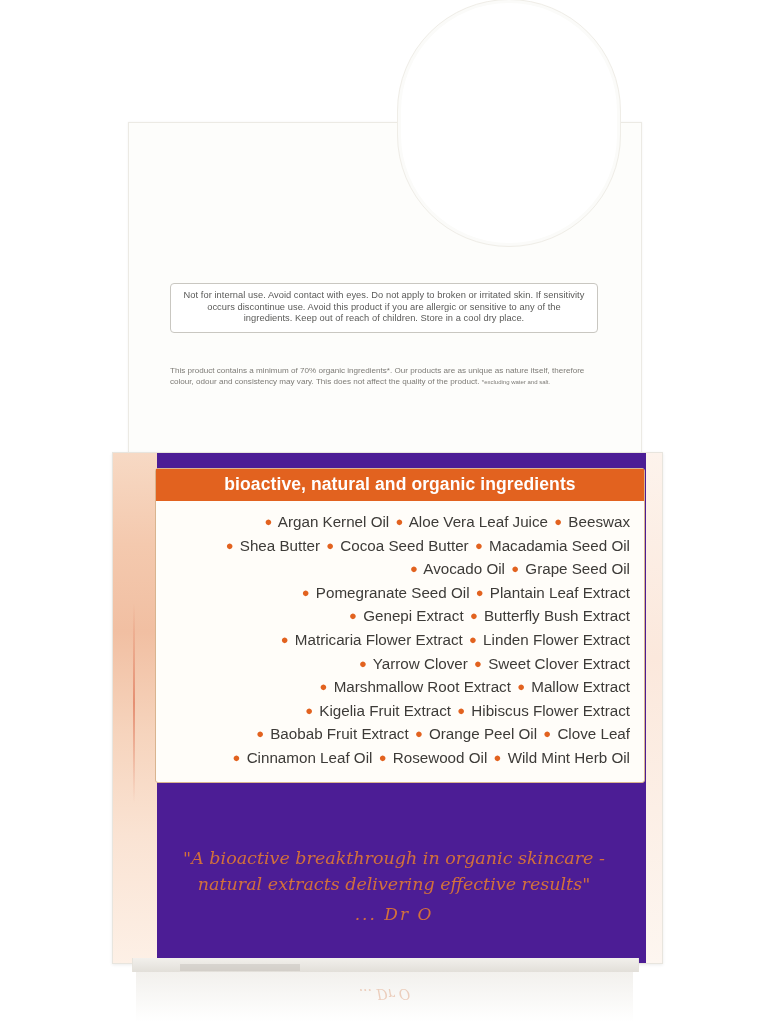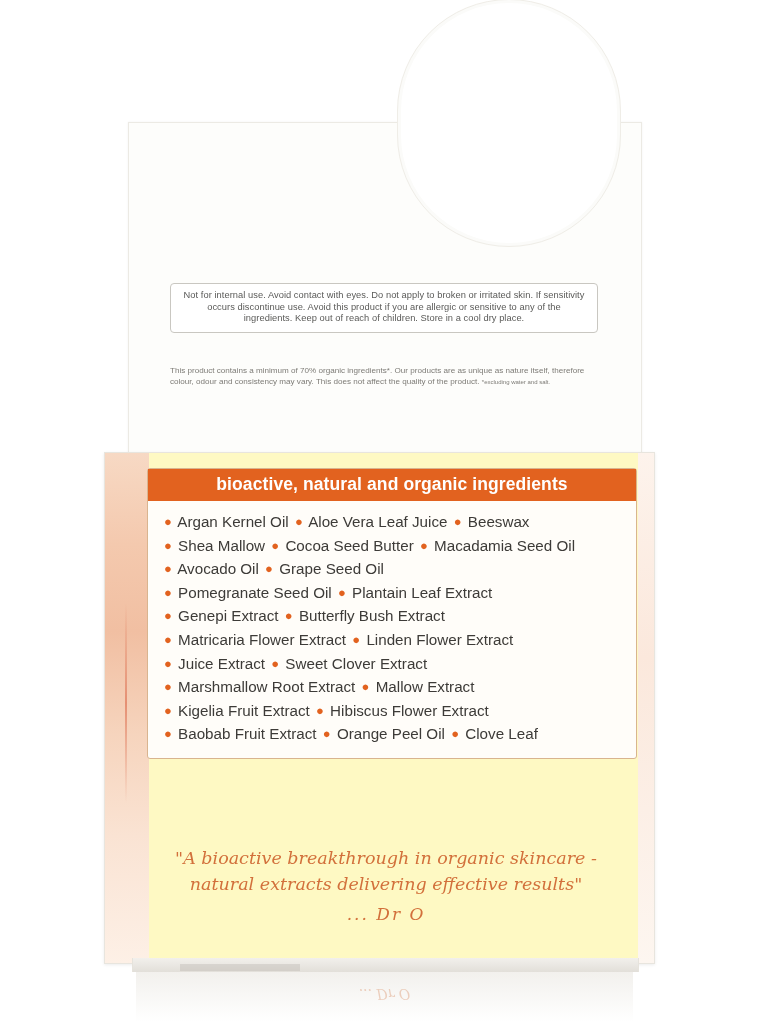--- a/index.html
+++ b/index.html
@@ -87,25 +87,25 @@
     color: #7d7b76;
     text-align: left;
   }
   .disclaimer .tiny {
     font-size: 6px;
   }
 
   
   .main-box {
     position: absolute;
-    left: 104px;
+    left: 112px;
     top: 452px;
     width: 549px;
     height: 510px;
-    background: #fef9c3;
+    background: #4c1d95;
     border: 1px solid #e8e5de;
     box-shadow: 0 1px 3px rgba(0,0,0,0.08);
   }
   
   .left-art {
     position: absolute;
     left: 0px;
     top: 0px;
     width: 44px;
     height: 510px;
@@ -147,21 +147,21 @@
     padding: 5px 0 6px 0;
     letter-spacing: 0.1px;
   }
   .ing-body {
     padding: 9px 14px 12px 14px;
   }
   .ing-line {
     color: #3d3b38;
     font-size: 15.2px;
     line-height: 23.6px;
-    text-align: left;
+    text-align: right;
     white-space: nowrap;
   }
   .dot {
     color: #e2621f;
     font-size: 13px;
     vertical-align: 1px;
     padding: 0 2px;
   }
 
   
@@ -243,29 +243,30 @@
   </div>
 
   <div class="main-box">
     <div class="left-art"></div>
     <div class="right-art"></div>
 
     <div class="ing-panel">
       <div class="ing-header">bioactive, natural and organic ingredients</div>
       <div class="ing-body">
         <div class="ing-line"><span class="dot">●</span> <span>Argan Kernel Oil</span> <span class="dot">●</span> <span>Aloe Vera Leaf Juice</span> <span class="dot">●</span> <span>Beeswax</span></div>
-        <div class="ing-line"><span class="dot">●</span> <span>Shea Mallow</span> <span class="dot">●</span> <span>Cocoa Seed Butter</span> <span class="dot">●</span> <span>Macadamia Seed Oil</span></div>
+        <div class="ing-line"><span class="dot">●</span> <span>Shea Butter</span> <span class="dot">●</span> <span>Cocoa Seed Butter</span> <span class="dot">●</span> <span>Macadamia Seed Oil</span></div>
         <div class="ing-line"><span class="dot">●</span> <span>Avocado Oil</span> <span class="dot">●</span> <span>Grape Seed Oil</span></div>
         <div class="ing-line"><span class="dot">●</span> <span>Pomegranate Seed Oil</span> <span class="dot">●</span> <span>Plantain Leaf Extract</span></div>
         <div class="ing-line"><span class="dot">●</span> <span>Genepi Extract</span> <span class="dot">●</span> <span>Butterfly Bush Extract</span></div>
         <div class="ing-line"><span class="dot">●</span> <span>Matricaria Flower Extract</span> <span class="dot">●</span> <span>Linden Flower Extract</span></div>
-        <div class="ing-line"><span class="dot">●</span> <span>Juice Extract</span> <span class="dot">●</span> <span>Sweet Clover Extract</span></div>
+        <div class="ing-line"><span class="dot">●</span> <span>Yarrow Clover</span> <span class="dot">●</span> <span>Sweet Clover Extract</span></div>
         <div class="ing-line"><span class="dot">●</span> <span>Marshmallow Root Extract</span> <span class="dot">●</span> <span>Mallow Extract</span></div>
         <div class="ing-line"><span class="dot">●</span> <span>Kigelia Fruit Extract</span> <span class="dot">●</span> <span>Hibiscus Flower Extract</span></div>
         <div class="ing-line"><span class="dot">●</span> <span>Baobab Fruit Extract</span> <span class="dot">●</span> <span>Orange Peel Oil</span> <span class="dot">●</span> <span>Clove Leaf</span></div>
+        <div class="ing-line"><span class="dot">●</span> <span>Cinnamon Leaf Oil</span> <span class="dot">●</span> <span>Rosewood Oil</span> <span class="dot">●</span> <span>Wild Mint Herb Oil</span></div>
       </div>
     </div>
 
     <div class="quote">
       <div>"A bioactive breakthrough in organic skincare -</div>
       <div>natural extracts delivering effective results"</div>
       <span class="signature">... Dr O</span>
     </div>
   </div>
 

